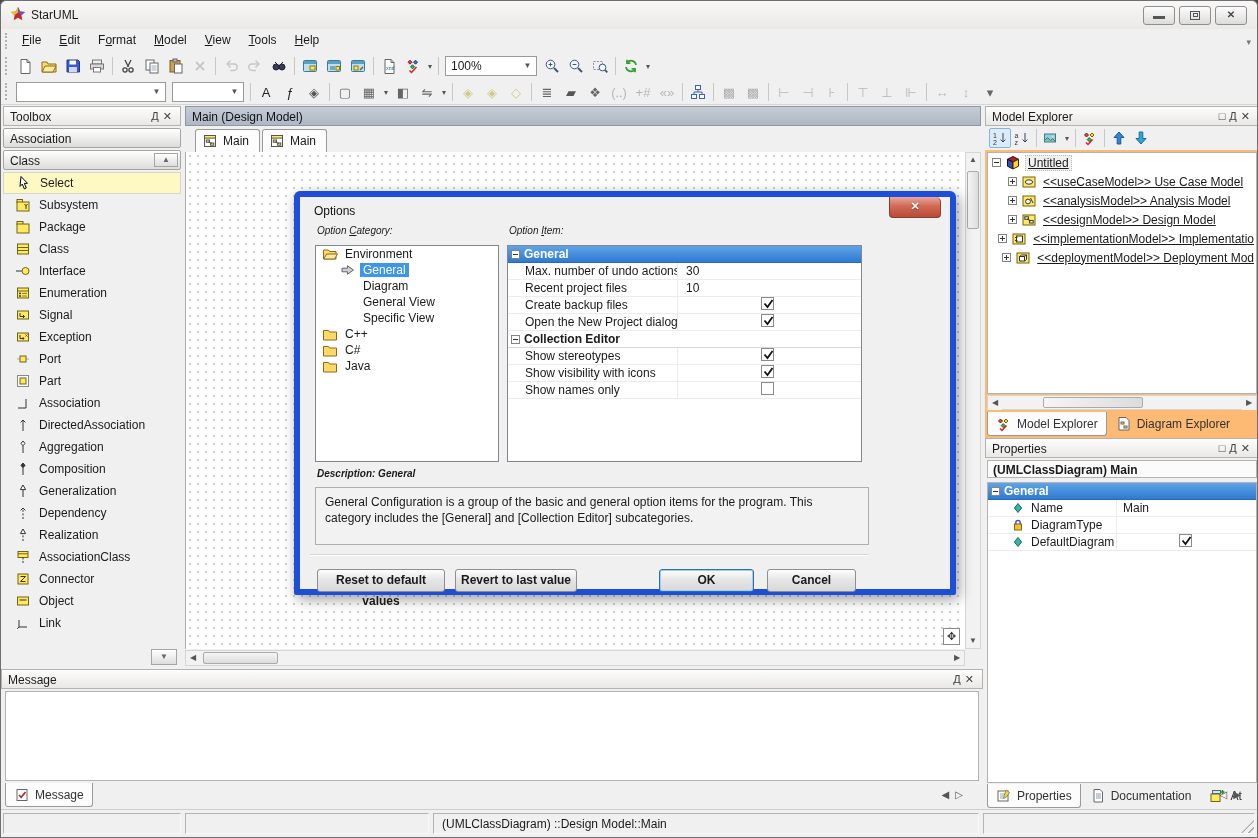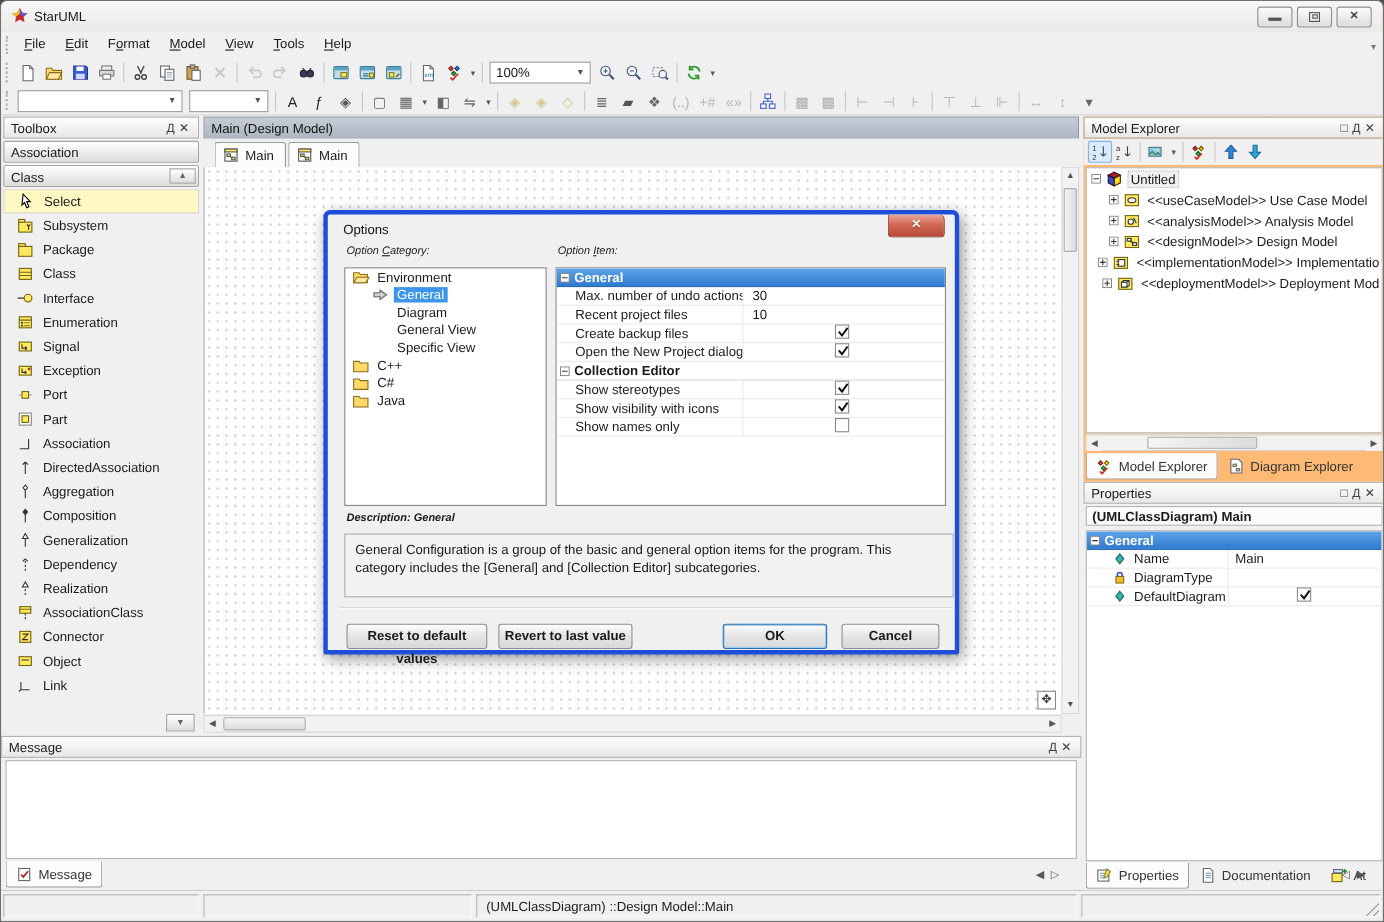--- a/index.html
+++ b/index.html
@@ -60,21 +60,21 @@
   .hscroll .sb-thumb{ background:linear-gradient(#f5f5f5,#dcdcdc); }
   .panbtn { position:absolute; right:21px; bottom:21px; width:17px; height:17px; border:1px solid #8a8a8a; background:#fff; text-align:center; line-height:15px; font-size:11px; color:#333; }
 
   
   #model-explorer { position:absolute; left:984px; top:105px; width:274px; height:332px; background:#fdba74; }
   #me-toolbar { height:24px; display:flex; align-items:center; padding-left:4px; background:#f0f0f0; }
   #me-toolbar .tbbtn{ width:22px; height:20px; }
   .tgl-on { border:1px solid #7eb4ea !important; background:#dcebfa !important; }
   #me-tree { position:absolute; left:2px; right:2px; top:46px; bottom:44px; background:#fff; border:1px solid #b5b3af; overflow:hidden; white-space:nowrap; }
   .mrow { height:19px; display:flex; align-items:center; gap:4px; padding-left:4px; }
-  .mrow .lbl{ padding:0 2px; }
+  .mrow .lbl{ padding:0 2px;text-decoration:underline; }
   .mrow.root .lbl{ background:#f0f0f0; border:1px dotted #bbb; }
   #me-hscroll { position:absolute; left:2px; right:2px; bottom:28px; height:15px; background:#f2f2f2; border:1px solid #d5d5d5; }
   .exp-tabs { position:absolute; left:2px; right:2px; bottom:0; height:26px; display:flex; align-items:flex-start; }
   .etab { display:flex; align-items:center; gap:5px; padding:3px 8px; height:24px; font-size:12px; color:#333; border:1px solid transparent; }
   .etab.active { background:#fcfcfc; border:1px solid #9a9a9a; border-top:none; border-radius:0 0 3px 3px; }
 
   #properties { position:absolute; left:984px; top:437px; width:274px; height:373px; background:#f0f0f0; }
   #prop-head { margin:2px; height:18px; border:1px solid #b5b3af; background:#fbfbfb; font-weight:bold; padding:2px 5px; font-size:12px; }
   #prop-table { position:absolute; left:2px; right:2px; top:44px; bottom:28px; background:#fff; border:1px solid #b5b3af; overflow:hidden; }
   .prow { height:17px; display:flex; align-items:center; border-bottom:1px solid #ececec; position:relative; }
@@ -93,21 +93,21 @@
   
   #statusbar { position:absolute; left:0; bottom:0; width:100%; height:28px; background:#f0f0f0; border-top:1px solid #d0cecb; display:flex; }
   .seg { border:1px solid; border-color:#b5b3af #f8f8f8 #f8f8f8 #b5b3af; margin:3px 2px; padding:3px 8px; font-size:12px; }
   .seg1{ width:178px; } .seg2{ width:244px; } .seg3{ flex:1; } .seg4{ width:272px; position:relative; }
   .gripcorner { position:absolute; right:0; bottom:0; width:13px; height:13px; background:repeating-linear-gradient(135deg,#aaa 0 1.5px,rgba(0,0,0,0) 1.5px 4.5px); clip-path:polygon(100% 0,100% 100%,0 100%); }
 
   
   .vsplit { position:absolute; top:105px; width:4px; height:560px; background:#f0f0f0; }
 
   
-  #dialog { position:absolute; left:293px; top:190px; width:578px; height:404px; background:#f0f0f0; border:4px solid #1d4ed8; border-radius:6px 6px 2px 2px; box-shadow:3px 4px 14px rgba(0,0,0,.4); z-index:50; }
+  #dialog { position:absolute; left:293px; top:190px; width:662px; height:404px; background:#f0f0f0; border:6px solid #1d4ed8; border-radius:6px 6px 2px 2px; box-shadow:3px 4px 14px rgba(0,0,0,.4); z-index:50; }
   #dlg-title { position:absolute; left:14px; top:7px; font-size:12px; color:#111; }
   #dlg-close { position:absolute; right:9px; top:0px; width:52px; height:21px; background:linear-gradient(#e9a79b,#d26a56 45%,#b84a36); border:1px solid #8d3a2f; border-top:none; border-radius:0 5px 4px 4px; color:#fff; font-weight:bold; text-align:center; line-height:19px; font-size:11px; text-shadow:0 1px 1px #7a2a1a; }
   .dlg-label { position:absolute; font-size:10px;font-style:italic; }
   #cat-box { position:absolute; left:15px; top:48px; width:184px; height:217px; background:#fff; border:1px solid #828790; overflow:hidden; }
   .crow { height:16px; display:flex; align-items:center; gap:4px; padding-left:6px; white-space:nowrap; }
   .crow .clabel{ padding:0 3px; }
   .crow.sel .clabel { background:#3d96ea; color:#fff; }
   #item-box { position:absolute; left:207px; top:48px; width:355px; height:217px; background:#fff; border:1px solid #828790; overflow:hidden; }
   .orow { height:17px; display:flex; align-items:center; border-bottom:1px solid #ececec; }
   .orow .olabel { width:170px; padding-left:17px; border-right:1px solid #ececec; height:100%; display:flex; align-items:center; overflow:hidden; white-space:nowrap; }

